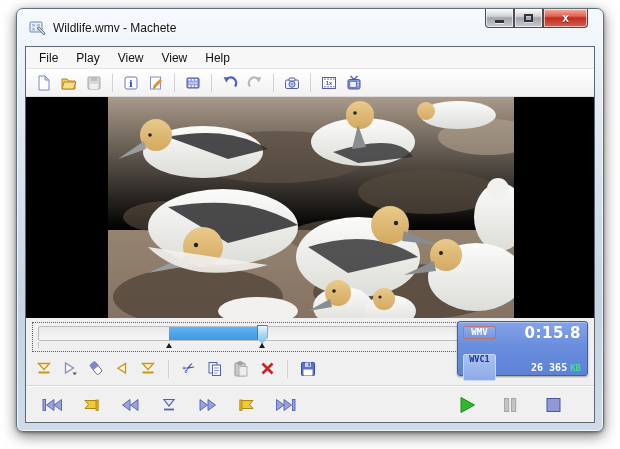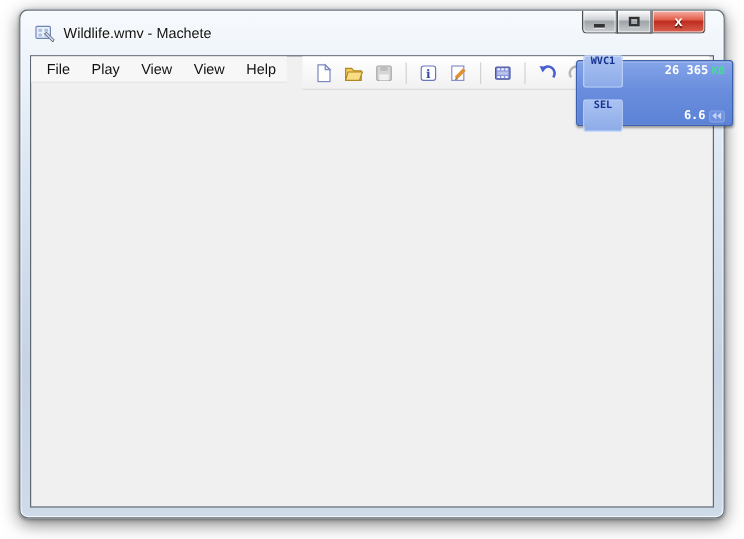--- a/index.html
+++ b/index.html
@@ -18,21 +18,21 @@
   .wbtn { width:29px; height:19px; border:1px solid #4c4c4c; border-top:none; display:flex; align-items:center; justify-content:center;
     background:linear-gradient(180deg,#fdfdfd 0%,#cfd2d6 40%,#9fa4a9 50%,#c9cdd1 100%); box-shadow:inset 0 0 0 1px rgba(255,255,255,.6); }
   .wbtn.min { border-radius:0 0 0 4px; }
   .wbtn.cls { width:45px; border-radius:0 0 4px 0;
     background:linear-gradient(180deg,#f6b0a6 0%,#e2614e 40%,#c02d20 50%,#d8604e 100%); }
   .glyph-min { width:9px; height:3px; background:#333; margin-top:6px; box-shadow:0 1px 0 rgba(255,255,255,.7); }
   .glyph-max { width:9px; height:8px; border:2px solid #333; box-shadow:0 1px 0 rgba(255,255,255,.5); }
   .glyph-cls { color:#fff; font-size:12px; font-weight:bold; text-shadow:0 1px 1px rgba(0,0,0,.6); }
 
   .client { position:absolute; left:8px; right:8px; top:37px; bottom:8px; border:1px solid #5c6772; background:#f0f0f0;
-    display:flex; flex-direction:row;gap:13px; }
+    display:flex; flex-direction:column; }
 
   
   .menubar { height:22px; background:#f7f7f7; border-bottom:1px solid #e4e4e4; display:flex; align-items:center; padding-left:4px; }
   .menu-item { font-size:12px; color:#111; padding:2px 9px; }
   .toolbar { height:28px; background:linear-gradient(180deg,#fff,#f1f1f1); border-bottom:1px solid #dcdcdc;
     display:flex; align-items:center; padding-left:7px; gap:3px; }
   .tbtn { width:22px; height:22px; display:flex; align-items:center; justify-content:center; border-radius:2px; }
   .tsep { width:1px; height:18px; background:#d2d2d2; margin:0 4px; }
 
   
@@ -319,39 +319,31 @@
         </div>
         <div class="marker-strip">
           <div class="end-tick" style="left:0"></div>
           <div class="end-tick" style="right:0"></div>
           <div class="sel-marker" style="left:calc(31% - 3px)"></div>
           <div class="sel-marker" style="left:calc(53% - 3px)"></div>
         </div>
       </div>
 
       <div class="info-panel">
+        <div class="ip-row first">
+          <span class="chip fmt">WMV</span>
+          <span class="ip-time">0:15.8</span>
+        </div>
         <div class="ip-row">
           <span class="chip">WVC1</span>
           <span class="ip-right">
             <span class="ip-val">26 365</span>
             <span class="ip-unit">KB</span>
           </span>
         </div>
-        <div class="ip-row">
-          <span class="chip">SEL</span>
-          <span class="ip-right">
-            <span class="ip-val">6.6</span>
-            <span class="badge loop">
-              <svg width="9" height="7" viewBox="0 0 9 7">
-                  <polygon points="4,0.5 0.5,3.5 4,6.5" fill="#d8e2fa"></polygon>
-                  <polygon points="8,0.5 4.5,3.5 8,6.5" fill="#d8e2fa"></polygon>
-                </svg>
-            </span>
-          </span>
-        </div>
       </div>
 
       <div class="edit-toolbar">
         <div class="ebtn">
           <svg width="16" height="15" viewBox="0 0 16 15">
             <polygon points="2.5,2.5 13.5,2.5 8,8.5" fill="#fdf3cc" stroke="#c89818" stroke-width="1.3"></polygon>
             <line x1="2.5" y1="11.5" x2="13.5" y2="11.5" stroke="#c89818" stroke-width="2"></line>
           </svg>
         </div>
         <div class="ebtn">

